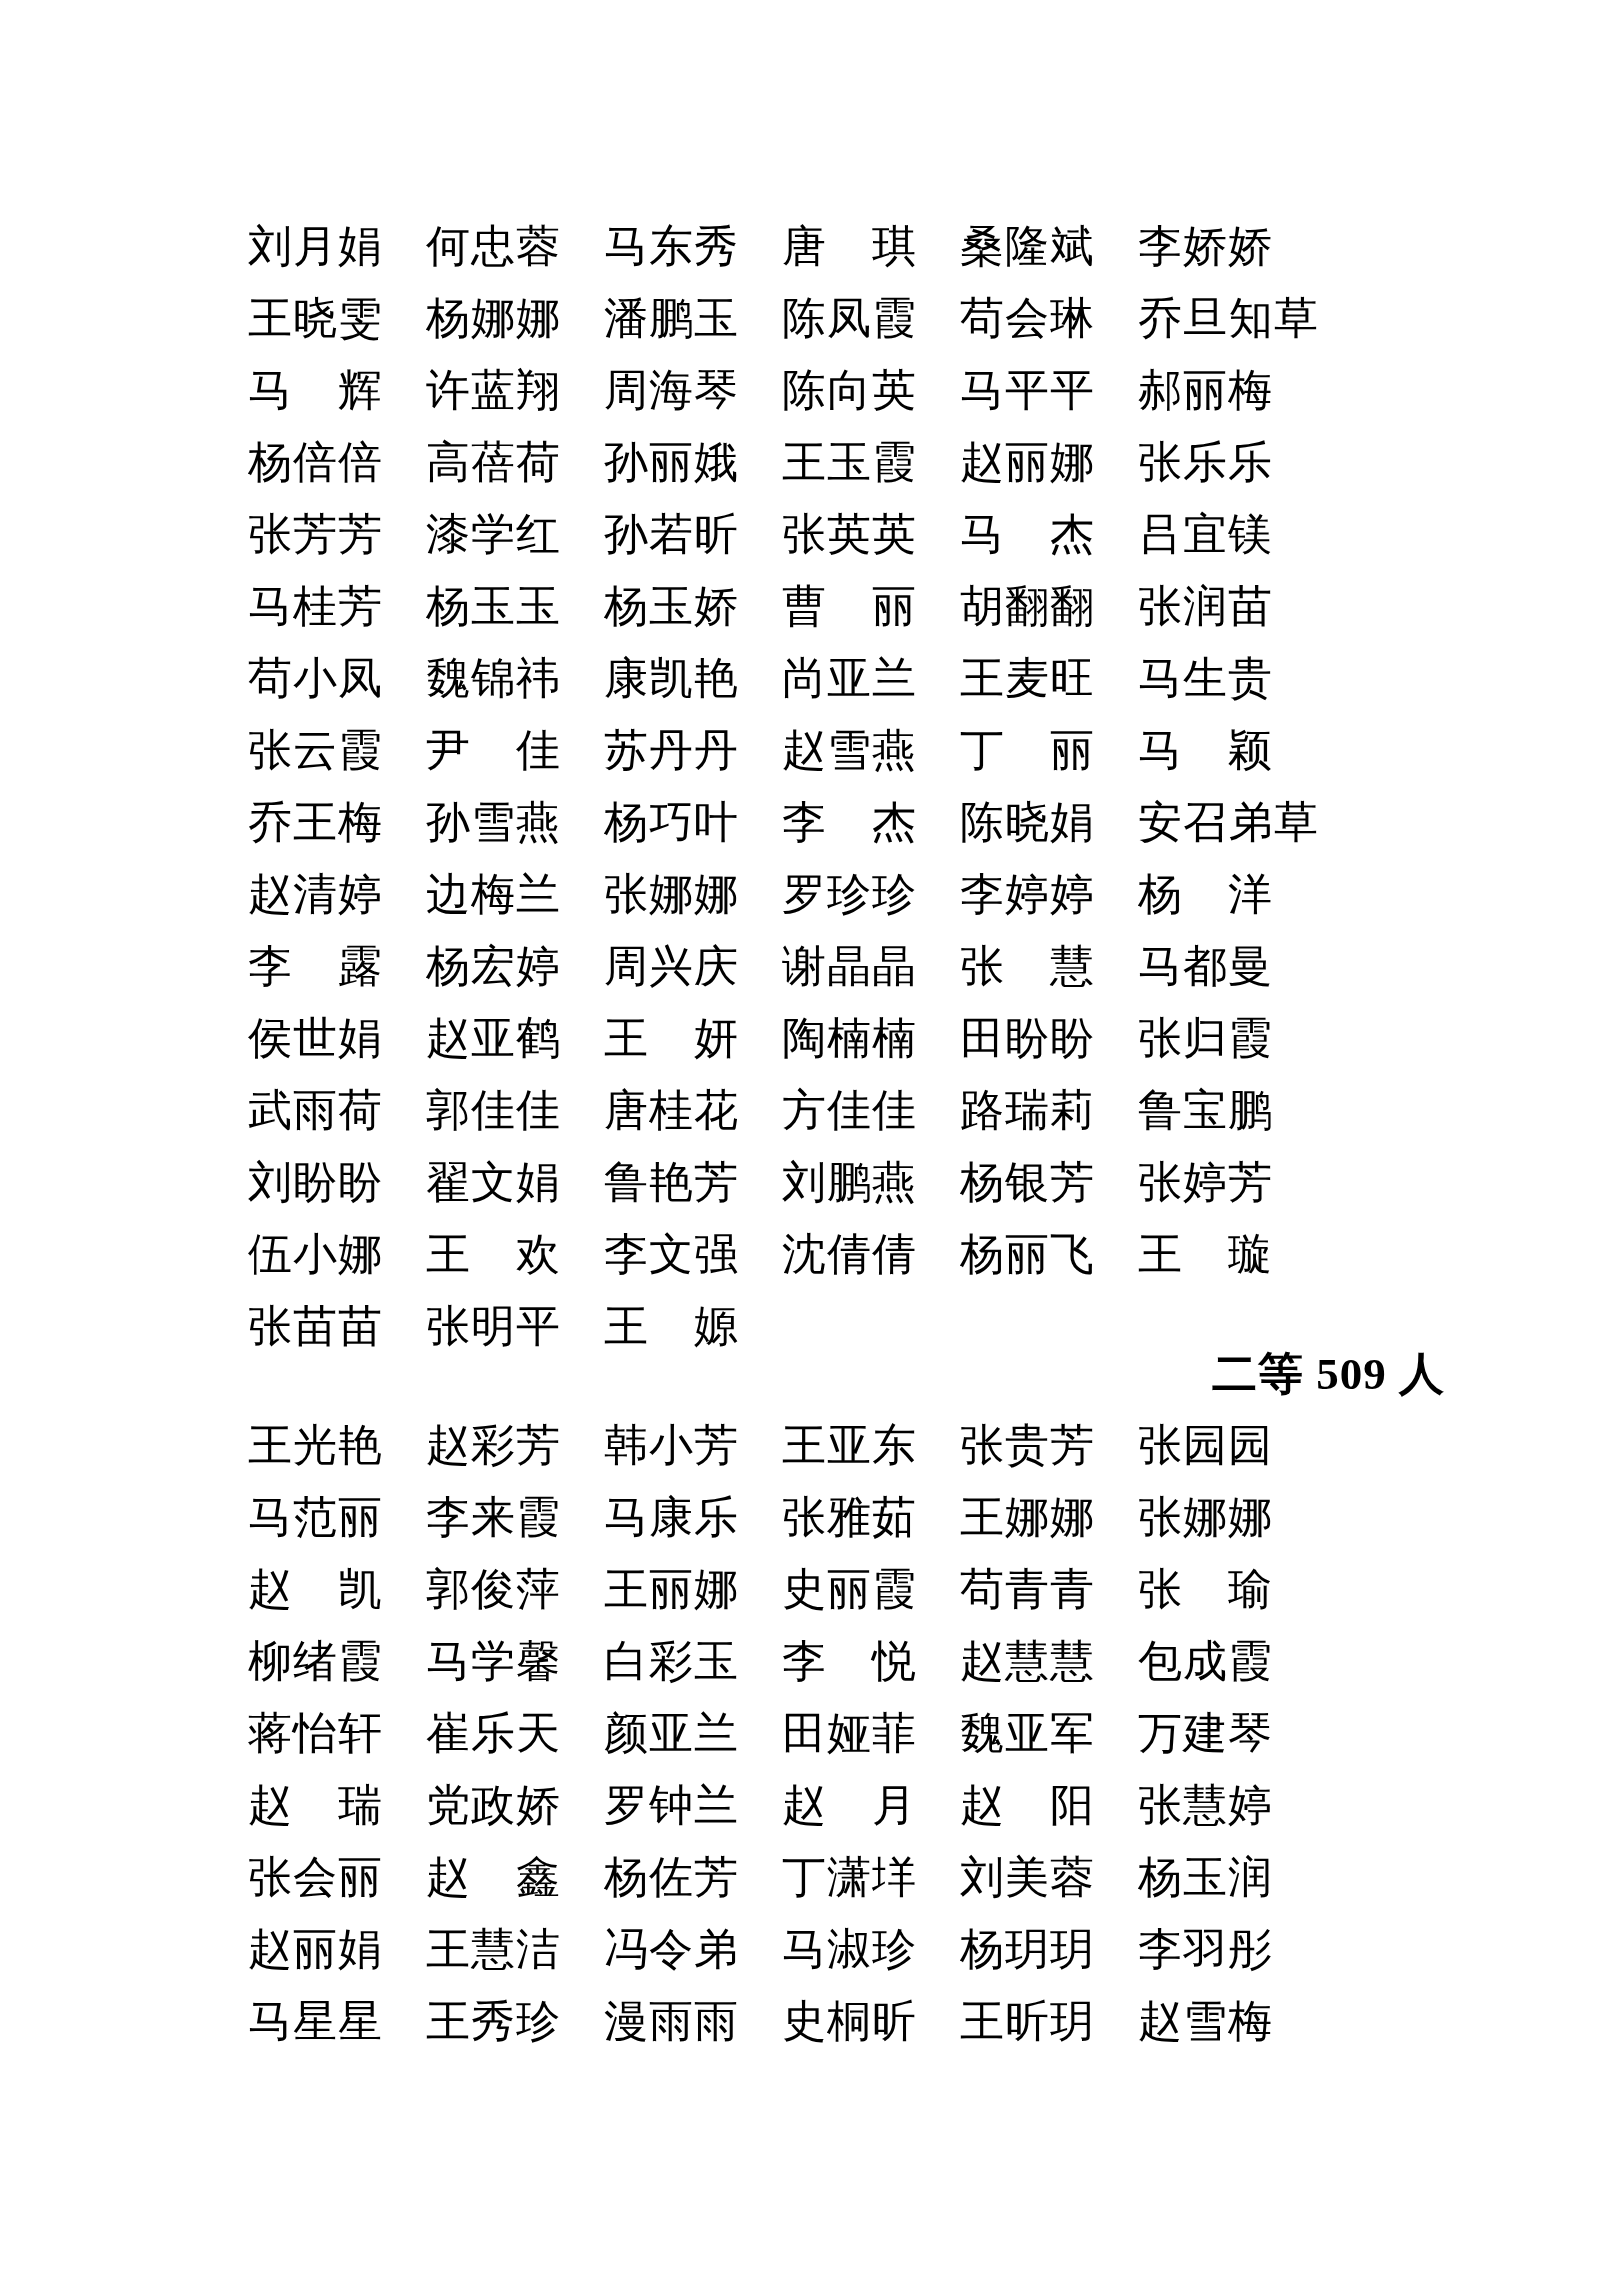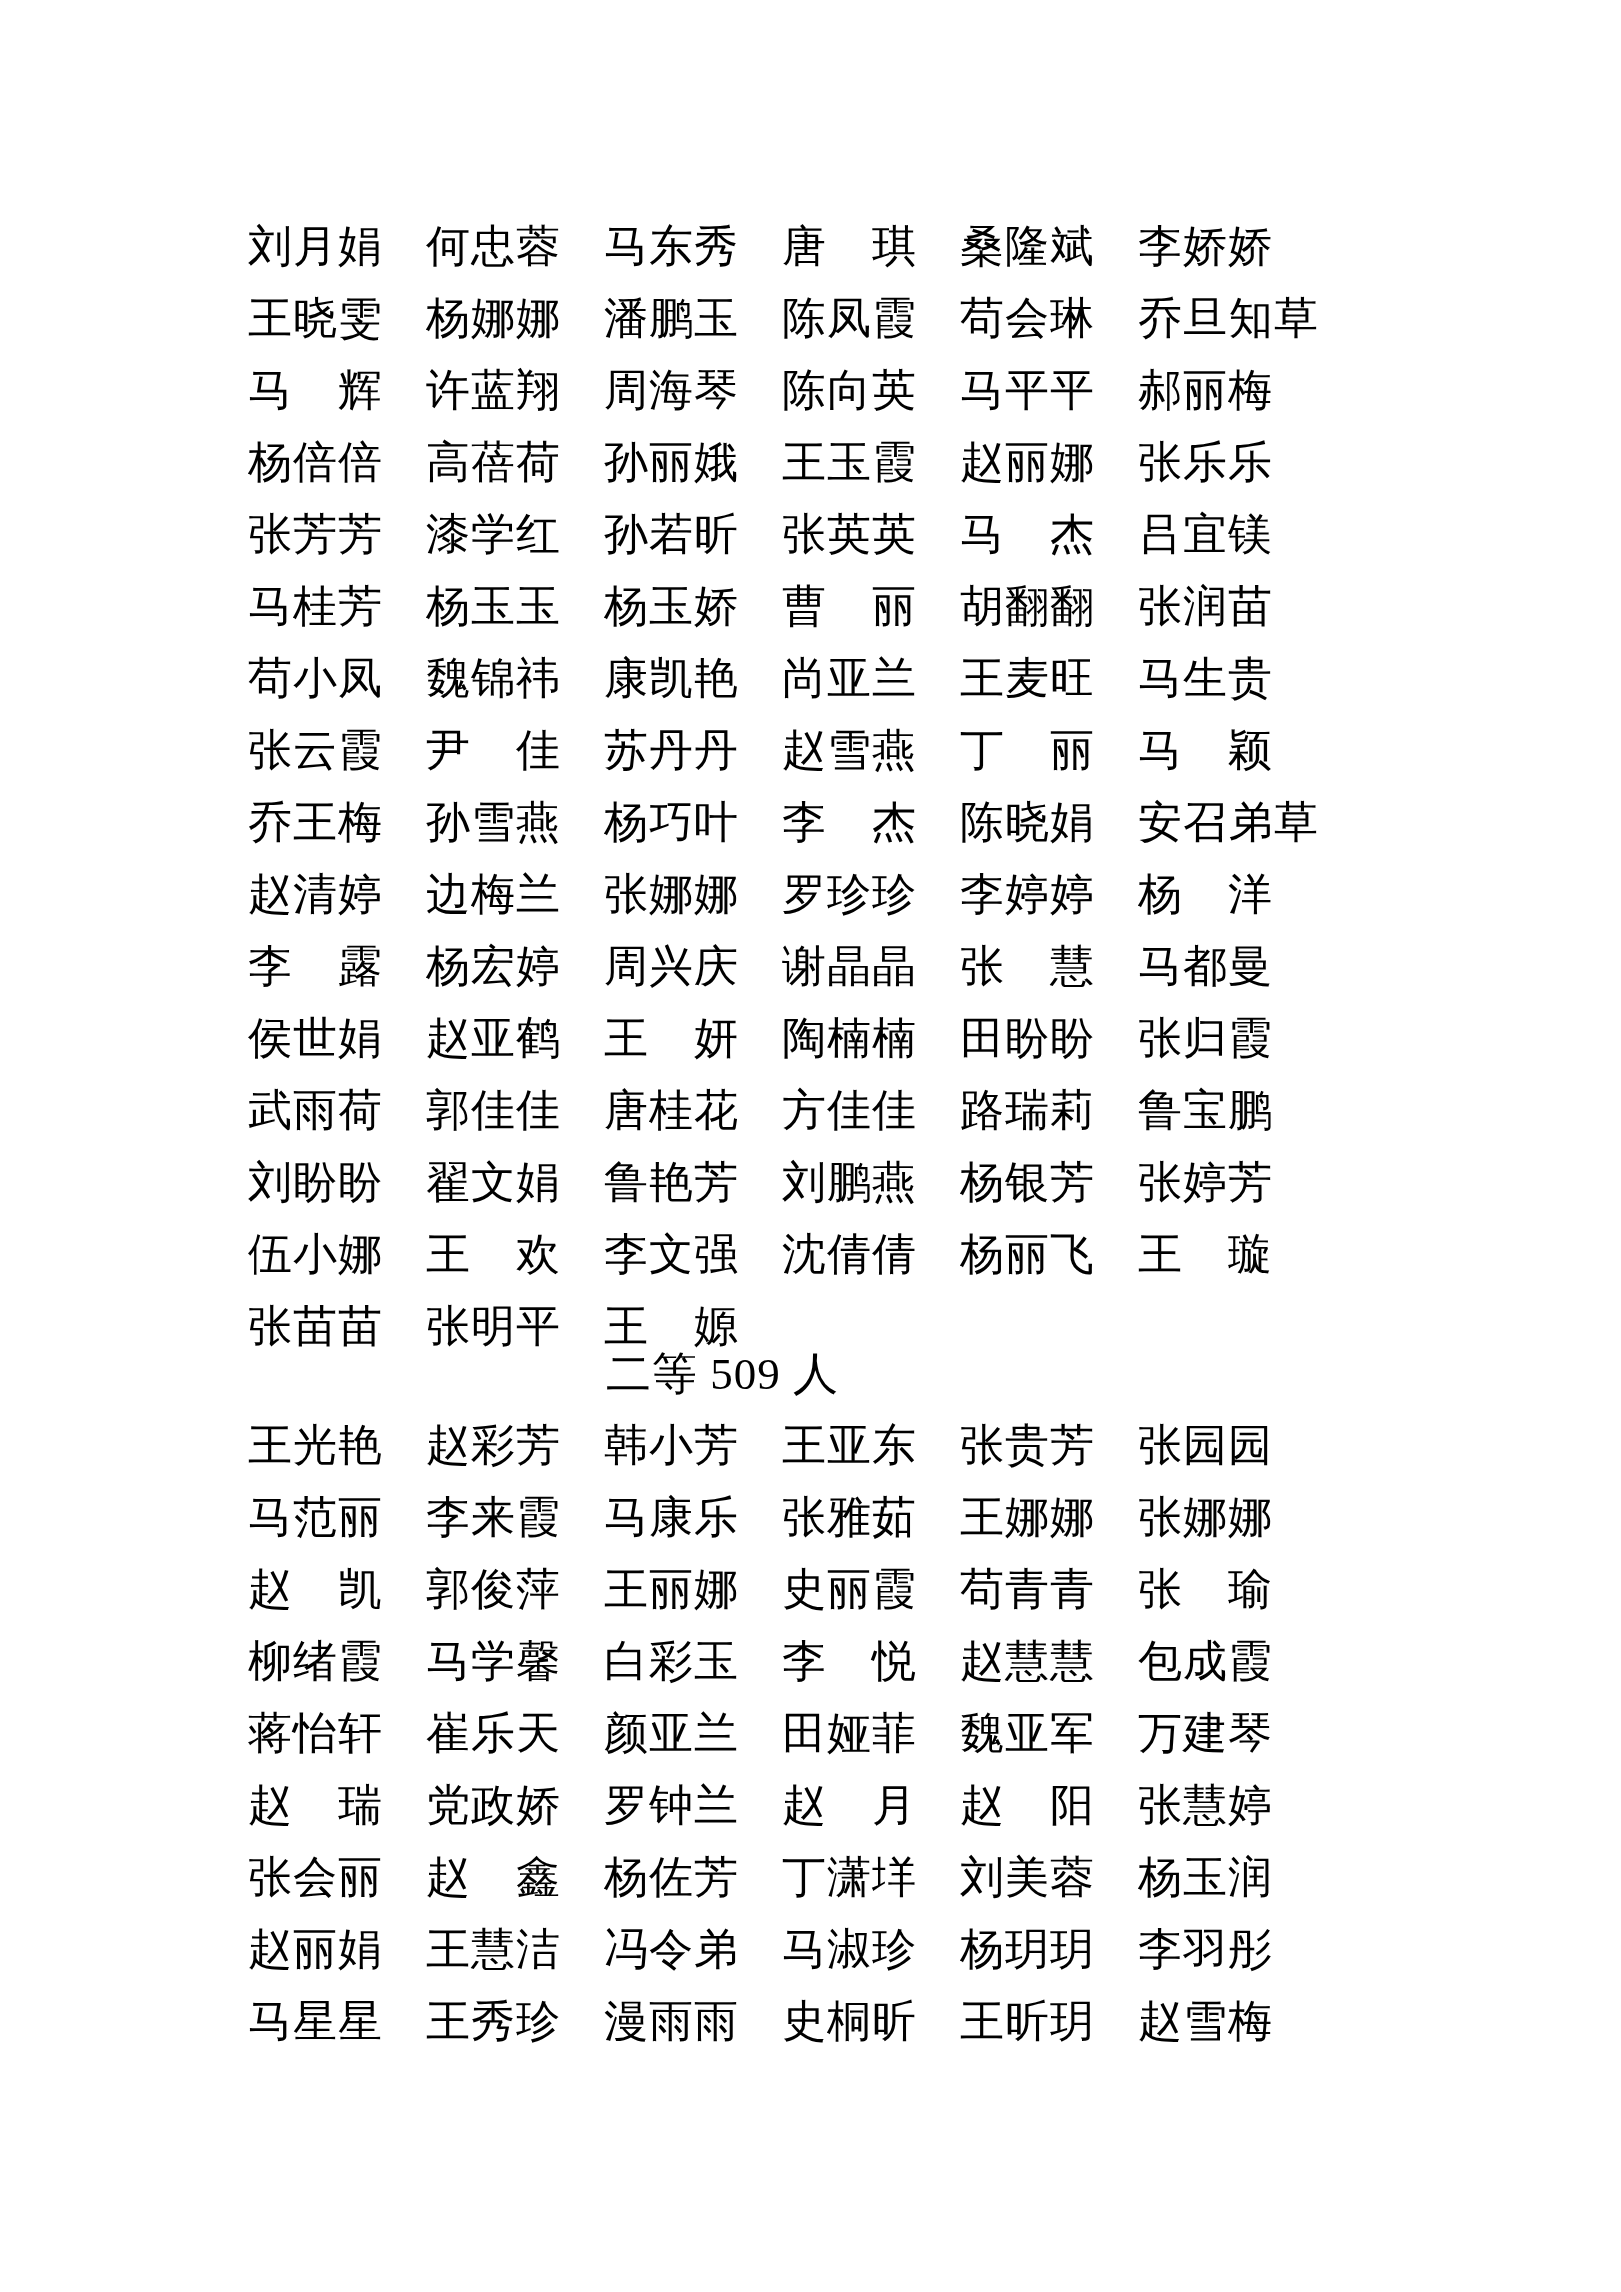--- a/index.html
+++ b/index.html
@@ -49,23 +49,23 @@
   .char {
     display: inline-block;
   }
   .grade-heading {
     position: absolute;
     top: 1338px;
     left: 0;
     width: 1445px;
     height: 72px;
     line-height: 72px;
-    text-align: center;
+    text-align: right;
     font-size: 45px;
-    font-weight: normal;
+    font-weight: bold;
     letter-spacing: 1px;
   }
 </style>
 </head>
 <body>
 
 <div class="page">
 
   <div id="grid-first" class="name-grid">
       <div class="name-row">

